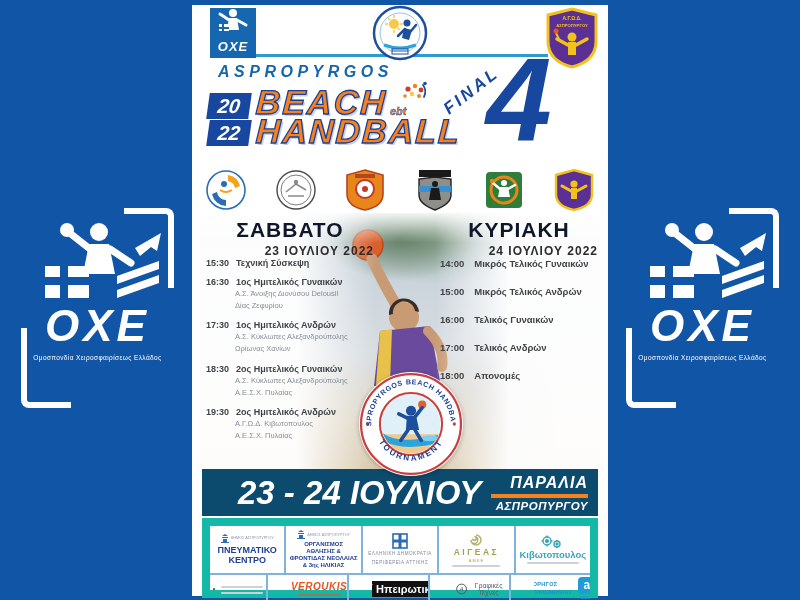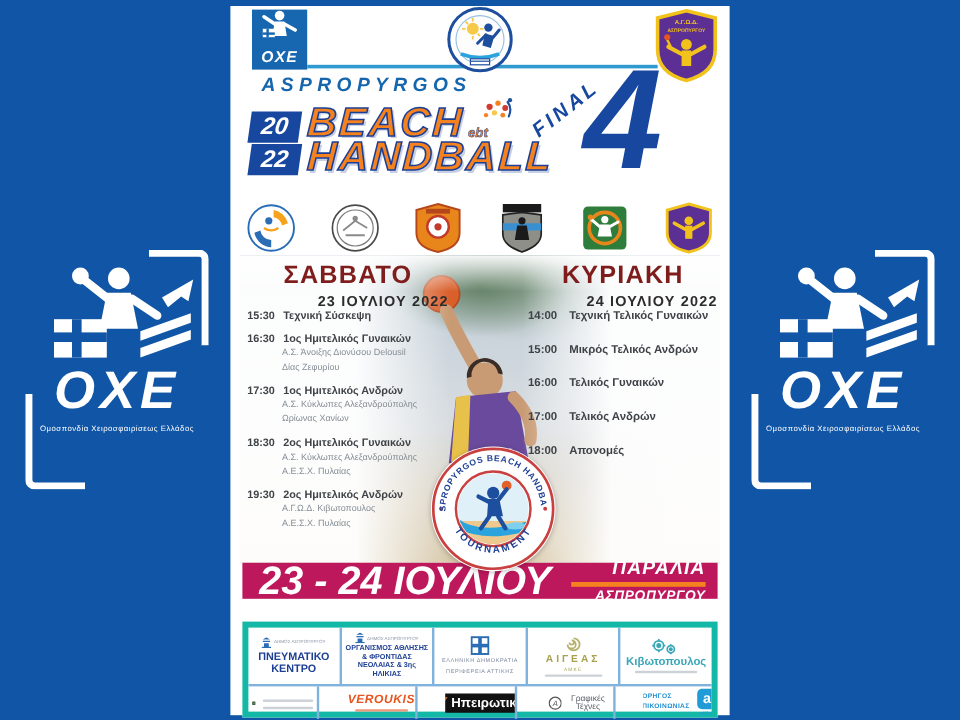--- a/index.html
+++ b/index.html
@@ -46,42 +46,42 @@
       radial-gradient(ellipse 90px 120px at 78% 70%, rgba(60,60,75,.18), rgba(60,60,75,0) 70%),
       linear-gradient(180deg,#b9c6cf 0%,#ccd5dc 30%,#d8dde1 55%,#ddd5c4 80%,#d8c9ab 100%);}
   .photo-fade-l{position:absolute;left:0;top:0;bottom:0;width:175px;background:linear-gradient(90deg,rgba(255,255,255,.95) 55%,rgba(255,255,255,0));}
   .photo-fade-r{position:absolute;right:0;top:0;bottom:0;width:165px;background:linear-gradient(-90deg,rgba(255,255,255,.95) 55%,rgba(255,255,255,0));}
   .photo-fade-t{position:absolute;left:0;top:0;right:0;height:30px;background:linear-gradient(180deg,rgba(255,255,255,.9),rgba(255,255,255,0));}
   .player-art{position:absolute;left:128px;top:6px;}
 
   .day{position:absolute;top:213px;z-index:3;}
   .day.left{left:14px;width:168px;}
   .day.right{left:248px;width:158px;}
-  .day-name{font-size:21px;font-weight:900;color:#7f1d1d;text-align:center;letter-spacing:1px;}
+  .day-name{font-size:21px;font-weight:900;color:#0f172a;text-align:center;letter-spacing:1px;}
   .day-date{font-size:12px;font-weight:800;color:#2c2c2c;text-align:right;margin-top:2px;letter-spacing:1px;}
   .ev-list{margin-top:0;}
   .ev{margin-bottom:9px;}
   .ev-main{display:flex;gap:7px;font-size:9px;font-weight:bold;color:#3f4347;}
   .ev-time{min-width:22px;}
   .ev-team{font-size:7.5px;color:#868e96;margin-left:29px;margin-top:2px;line-height:1.35;}
   .day.right .ev{margin-bottom:17px;}
   .day.right .ev-main{font-size:9.5px;gap:10px;}
   .day.right .ev-time{min-width:24px;}
 
   .badge{position:absolute;left:166px;top:366px;width:106px;height:106px;z-index:7;filter:drop-shadow(0 1px 2px rgba(0,0,0,.25));}
 
-  .banner{position:absolute;left:10px;right:10px;top:464px;height:30px;background:#be185d;z-index:5;display:flex;align-items:center;}
+  .banner{position:absolute;left:10px;right:10px;top:464px;height:47px;background:#0c4a6e;z-index:5;display:flex;align-items:center;padding-left:22px;}
   .banner-dates{flex:1;padding-left:14px;font-size:33px;font-weight:900;font-style:italic;color:#fff;letter-spacing:0px;white-space:nowrap;}
   .banner-loc{width:122px;padding-right:10px;text-align:right;}
   .banner-loc .l1{font-size:16px;font-weight:900;font-style:italic;color:#fff;letter-spacing:1px;}
   .banner-loc .bar{height:4px;background:#f5821f;margin:2px 0 2px 10px;}
   .banner-loc .l2{font-size:11.5px;font-weight:900;font-style:italic;color:#fff;letter-spacing:.5px;}
 
   
-  .sponsors{position:absolute;left:10px;right:10px;top:513px;height:80px;background:#fff;border:5px solid #14b8a6;box-sizing:border-box;}
+  .sponsors{position:absolute;left:10px;right:10px;top:513px;height:80px;background:#fff;border:8px solid #14b8a6;box-sizing:border-box;}
   .sp-row{display:flex;}
   .sp-row1{height:47px;border-bottom:2px solid #7fb2dd;}
   .sp-row2{height:27px;gap:23px;}
   .sp-cell{flex:1;border-right:2px solid #7fb2dd;display:flex;flex-direction:column;align-items:center;justify-content:center;padding:2px 3px;box-sizing:border-box;text-align:center;overflow:hidden;}
   .sp-cell:last-child{border-right:none;}
   .sp-org{display:flex;align-items:center;gap:2px;font-size:3.8px;color:#8a96a6;margin-bottom:2px;}
   .sp-name1{font-size:9px;font-weight:800;color:#1d3f94;line-height:1.15;}
   .sp-name1.small{font-size:6px;}
   .sp-gray{font-size:4.6px;color:#7d8aa0;letter-spacing:.5px;line-height:1.4;margin-top:2px;}
   .kiv{font-size:9.5px;font-weight:bold;color:#3aa7b8;}
@@ -319,21 +319,21 @@
       </div>
     </div>
 
     <div class="day right">
       <div class="day-name">ΚΥΡΙΑΚΗ</div>
       <div class="day-date">24 ΙΟΥΛΙΟΥ 2022</div>
       <div class="ev-list">
         <div class="ev">
           <div class="ev-main">
               <span class="ev-time">14:00</span>
-              <span>Τεχνική Τελικός Γυναικών</span>
+              <span>Μικρός Τελικός Γυναικών</span>
             </div>
         </div>
         <div class="ev">
           <div class="ev-main">
               <span class="ev-time">15:00</span>
               <span>Μικρός Τελικός Ανδρών</span>
             </div>
         </div>
         <div class="ev">
           <div class="ev-main">

